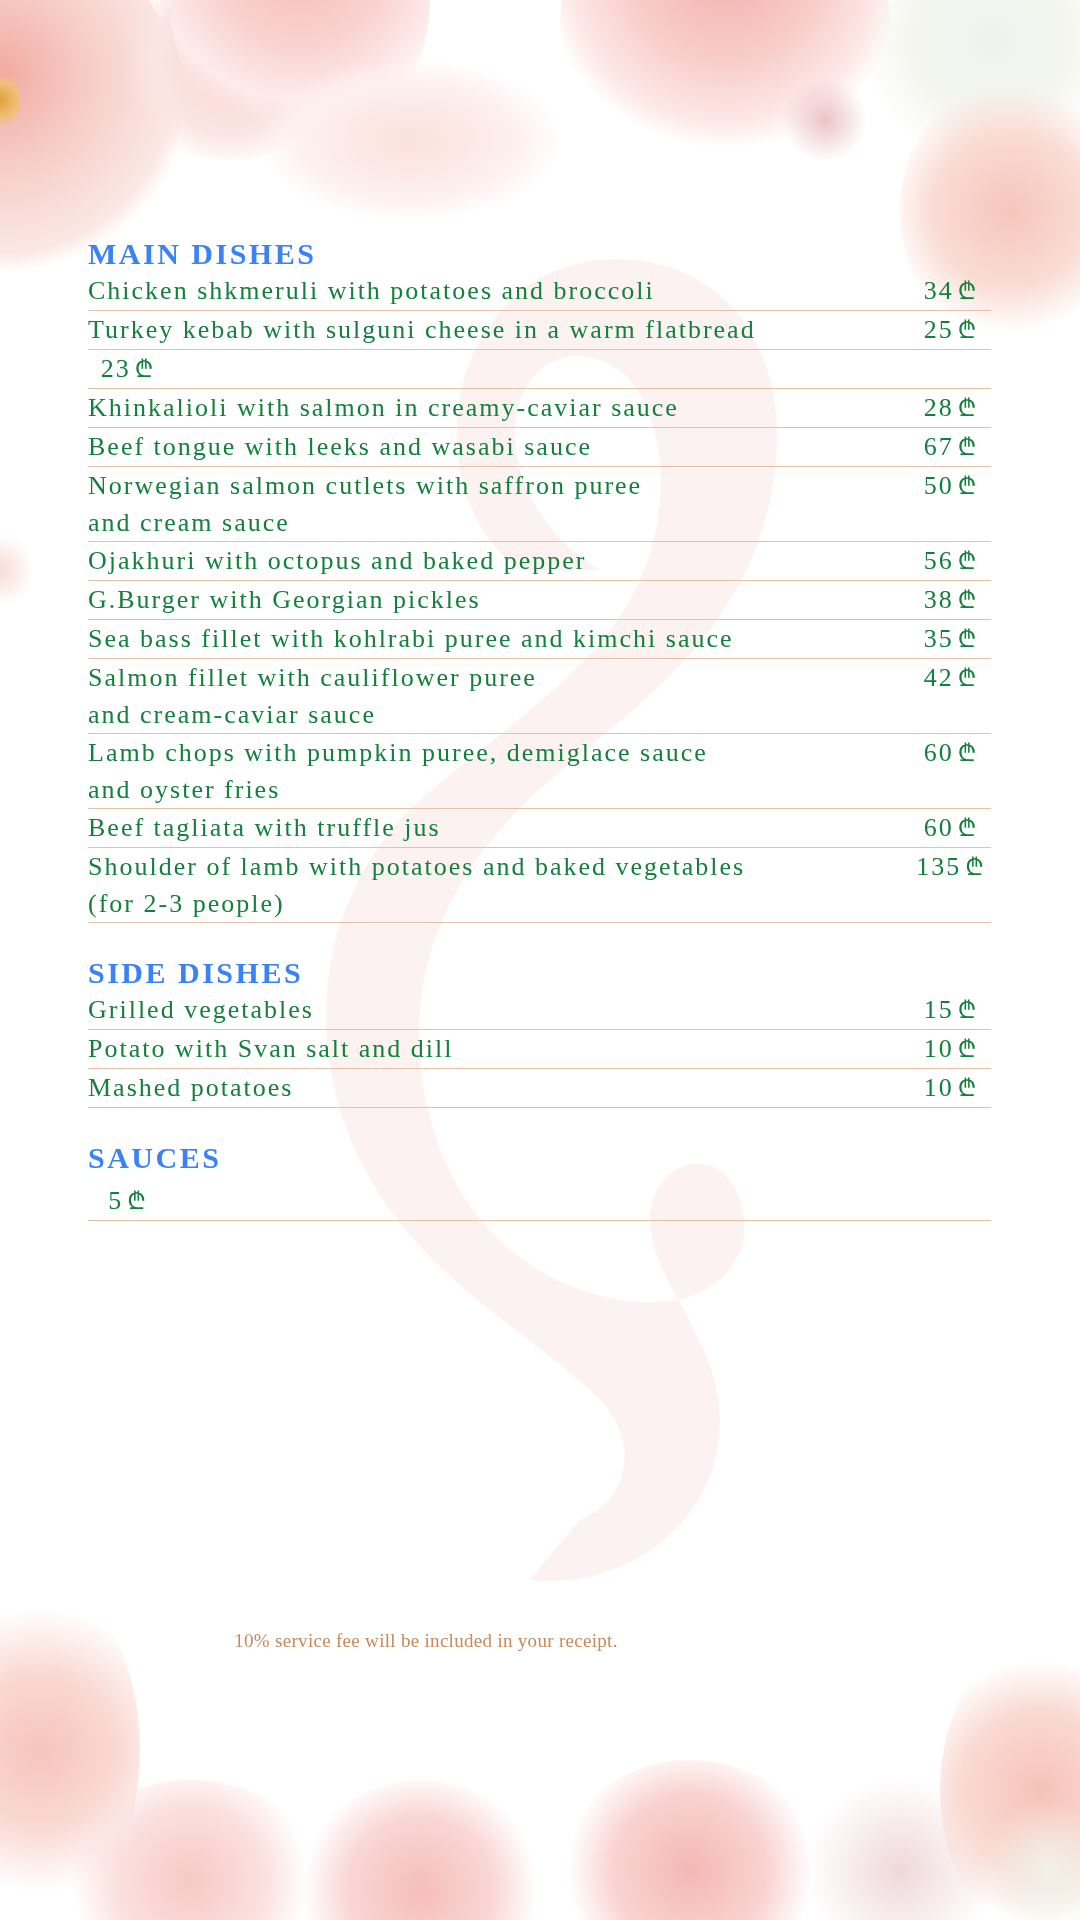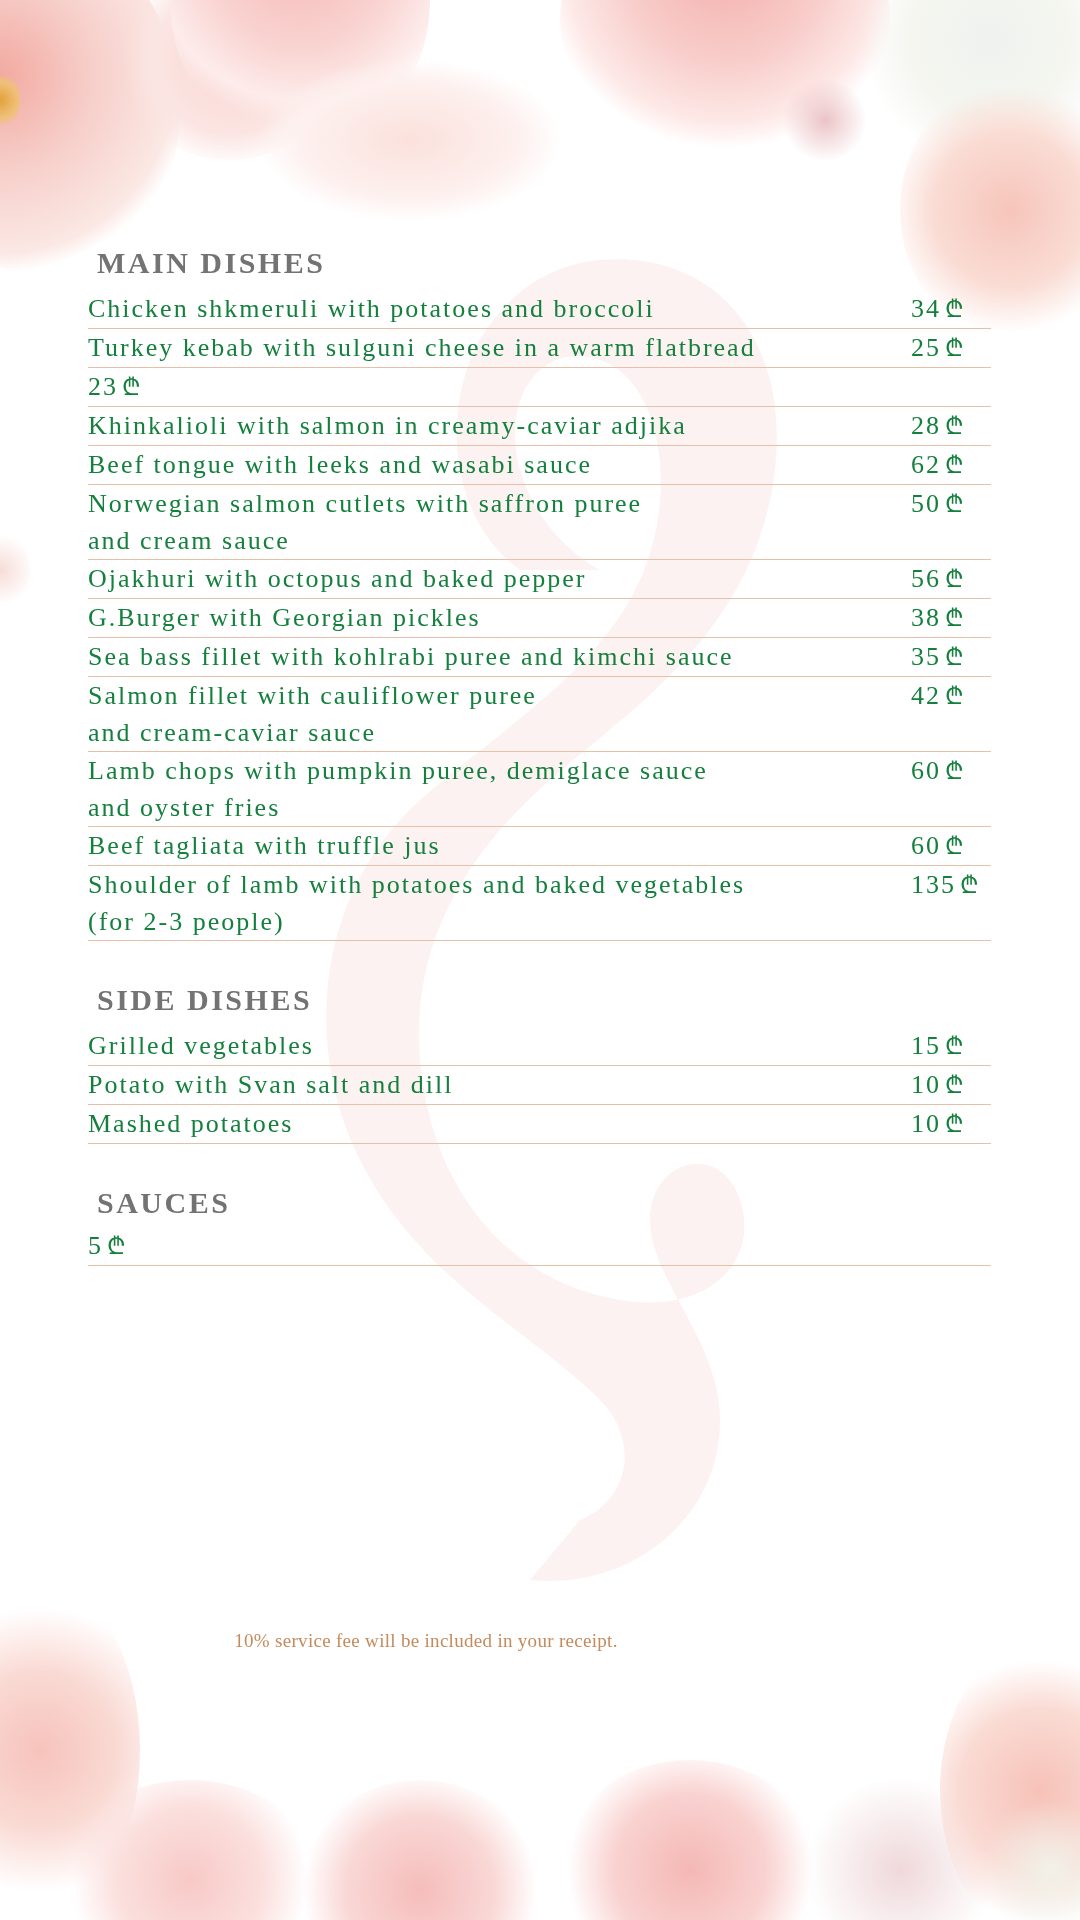--- a/index.html
+++ b/index.html
@@ -15,30 +15,30 @@
   }
   .floral { position:absolute; pointer-events:none; }
   .flower {
     position:absolute; border-radius:50%;
   }
   .content {
     position:absolute; left:88px; top:232px; width:903px;
   }
   .section-title {
     font-size:30px; letter-spacing:2.5px; font-weight:bold;
-    color:#737373; margin:9px; line-height:44px; height:40px;
+    color:#3b82f6; margin:0; line-height:44px; height:40px;
   }
   .row {
     display:flex; justify-content:space-between; align-items:flex-start;
     border-bottom:1.5px solid #e4c1a8;
     font-size:26px; letter-spacing:2px; line-height:37px;
     color:#15803d;
   }
   .row .name { white-space:pre-line; }
-  .row .price { white-space:nowrap; text-align:left; min-width:80px; }
+  .row .price { white-space:nowrap; text-align:center; min-width:80px; }
   .lari { font-size:24px; margin-left:4px; }
   .gap-1 { height:28px; }
   .gap-2 { height:28px; }
   .footer-note {
     position:absolute; left:0; width:852px; top:1630px; text-align:center;
     font-size:19px; color:#c58a5c; letter-spacing:0.3px;
   }
 </style>
 </head>
 <body>
@@ -79,26 +79,26 @@
         <span class="price"><span>34</span><span class="lari">₾</span></span>
       </div>
     <div class="row">
         <span class="name">Turkey kebab with sulguni cheese in a warm flatbread</span>
         <span class="price"><span>25</span><span class="lari">₾</span></span>
       </div>
     <div class="row">
         <span class="price"><span>23</span><span class="lari">₾</span></span>
       </div>
     <div class="row">
-        <span class="name">Khinkalioli with salmon in creamy-caviar adjika</span>
+        <span class="name">Khinkalioli with salmon in creamy-caviar sauce</span>
         <span class="price"><span>28</span><span class="lari">₾</span></span>
       </div>
     <div class="row">
         <span class="name">Beef tongue with leeks and wasabi sauce</span>
-        <span class="price"><span>62</span><span class="lari">₾</span></span>
+        <span class="price"><span>67</span><span class="lari">₾</span></span>
       </div>
     <div class="row">
         <span class="name">Norwegian salmon cutlets with saffron puree
 and cream sauce</span>
         <span class="price"><span>50</span><span class="lari">₾</span></span>
       </div>
     <div class="row">
         <span class="name">Ojakhuri with octopus and baked pepper</span>
         <span class="price"><span>56</span><span class="lari">₾</span></span>
       </div>

